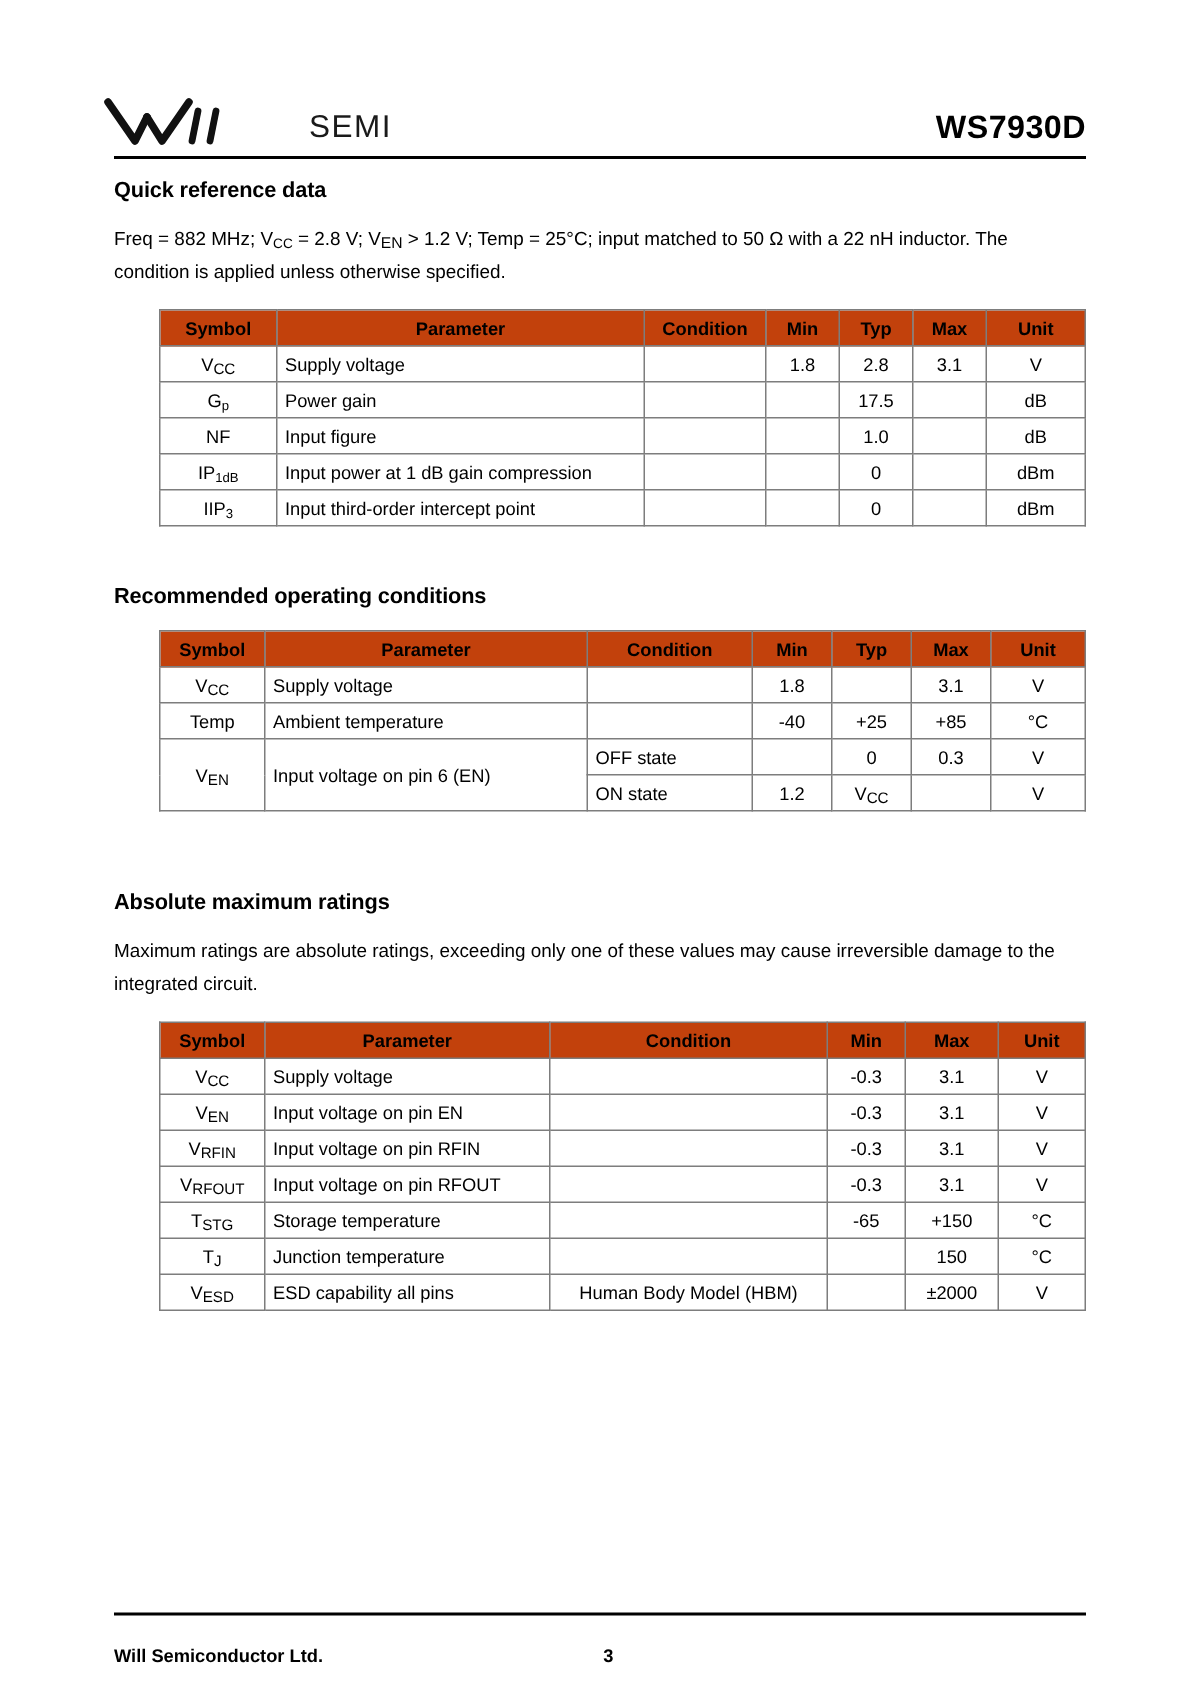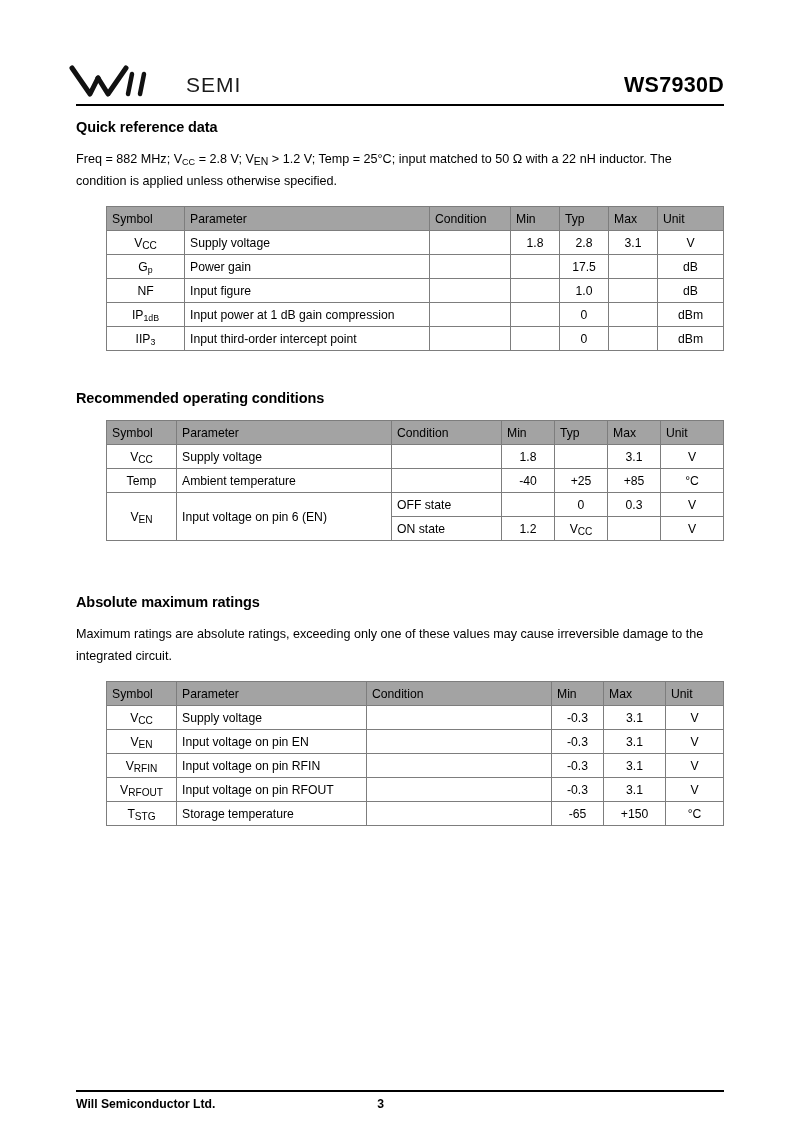--- a/index.html
+++ b/index.html
@@ -41,20 +41,21 @@
     padding-bottom: 2px;
   }
   .logo svg { display: block; }
   .logo-text {
     font-size: 21px;
     letter-spacing: 1px;
     font-weight: 400;
     color: #1a1a1a;
     font-family: "Liberation Sans", sans-serif;
     padding-bottom: 1px;
+    margin-left: 20px;
   }
   .part-number {
     font-size: 21.5px;
     font-weight: bold;
     letter-spacing: 0.3px;
     padding-bottom: 2px;
   }
 
   
   h2.section {
@@ -78,43 +79,44 @@
     table-layout: fixed;
   }
   table.dt th, table.dt td {
     border: 1px solid #7d7d7d;
     height: 21px;
     padding: 1px 5px;
     font-weight: normal;
     vertical-align: middle;
   }
   table.dt th {
-    background: #a3a3a3;
-    text-align: left;
-    font-weight: normal;
+    background: #c2410c;
+    text-align: center;
+    font-weight: bold;
   }
   td.c { text-align: center; }
   td.l { text-align: left; padding-left: 7px; }
   sub { font-size: 0.72em; vertical-align: baseline; position: relative; top: 2px; }
   .sc { font-size: 0.83em; text-align: right; }
 
   .spacer-sm { height: 14px; }
   .spacer-md { height: 26px; }
 
   
   .footer {
     position: absolute;
     left: 76px;
     right: 76px;
     bottom: 58px;
     border-top: 2px solid #000;
-    padding-top: 5px;
+    padding-top: 20px;
     display: flex;
     font-size: 12.2px;
     font-weight: bold;
+    gap: 25px;
   }
   .footer .f-left { flex: 0 0 34%; text-align: left; }
   .footer .f-center { flex: 0 0 26%; text-align: center; }
   .footer .f-right { flex: 1; text-align: right; }
 </style>
 </head>
 <body>
 
 <div class="page">
 
@@ -328,20 +330,36 @@
         <td class="c">V</td>
       </tr>
       <tr>
         <td class="c"><span>T</span><sub class="sc">STG</sub></td>
         <td class="l">Storage temperature</td>
         <td class="c"></td>
         <td class="c">-65</td>
         <td class="c">+150</td>
         <td class="c">°C</td>
       </tr>
+      <tr>
+        <td class="c"><span>T</span><sub class="sc">J</sub></td>
+        <td class="l">Junction temperature</td>
+        <td class="c"></td>
+        <td class="c"></td>
+        <td class="c">150</td>
+        <td class="c">°C</td>
+      </tr>
+      <tr>
+        <td class="c"><span>V</span><sub class="sc">ESD</sub></td>
+        <td class="l">ESD capability all pins</td>
+        <td class="c">Human Body Model (HBM)</td>
+        <td class="c"></td>
+        <td class="c">±2000</td>
+        <td class="c">V</td>
+      </tr>
     </tbody>
   </table>
 
   <div class="footer">
     <div class="f-left">Will Semiconductor Ltd.</div>
     <div class="f-center">3</div>
   </div>
 
 </div>
 

